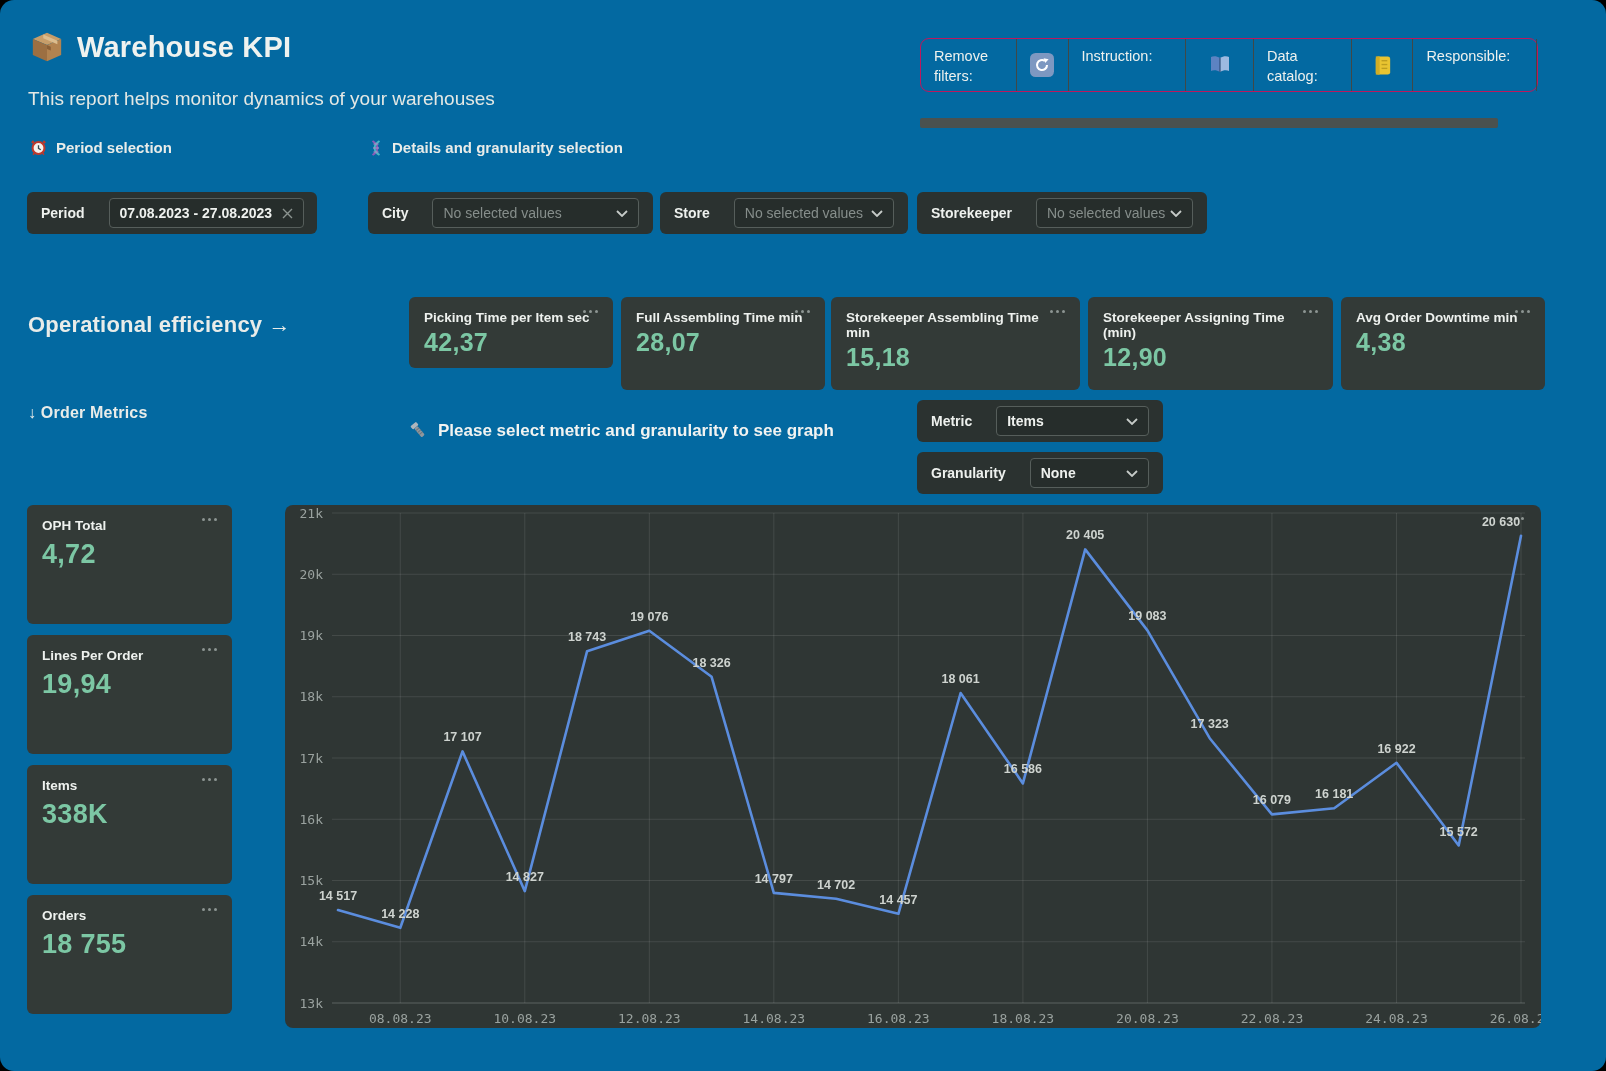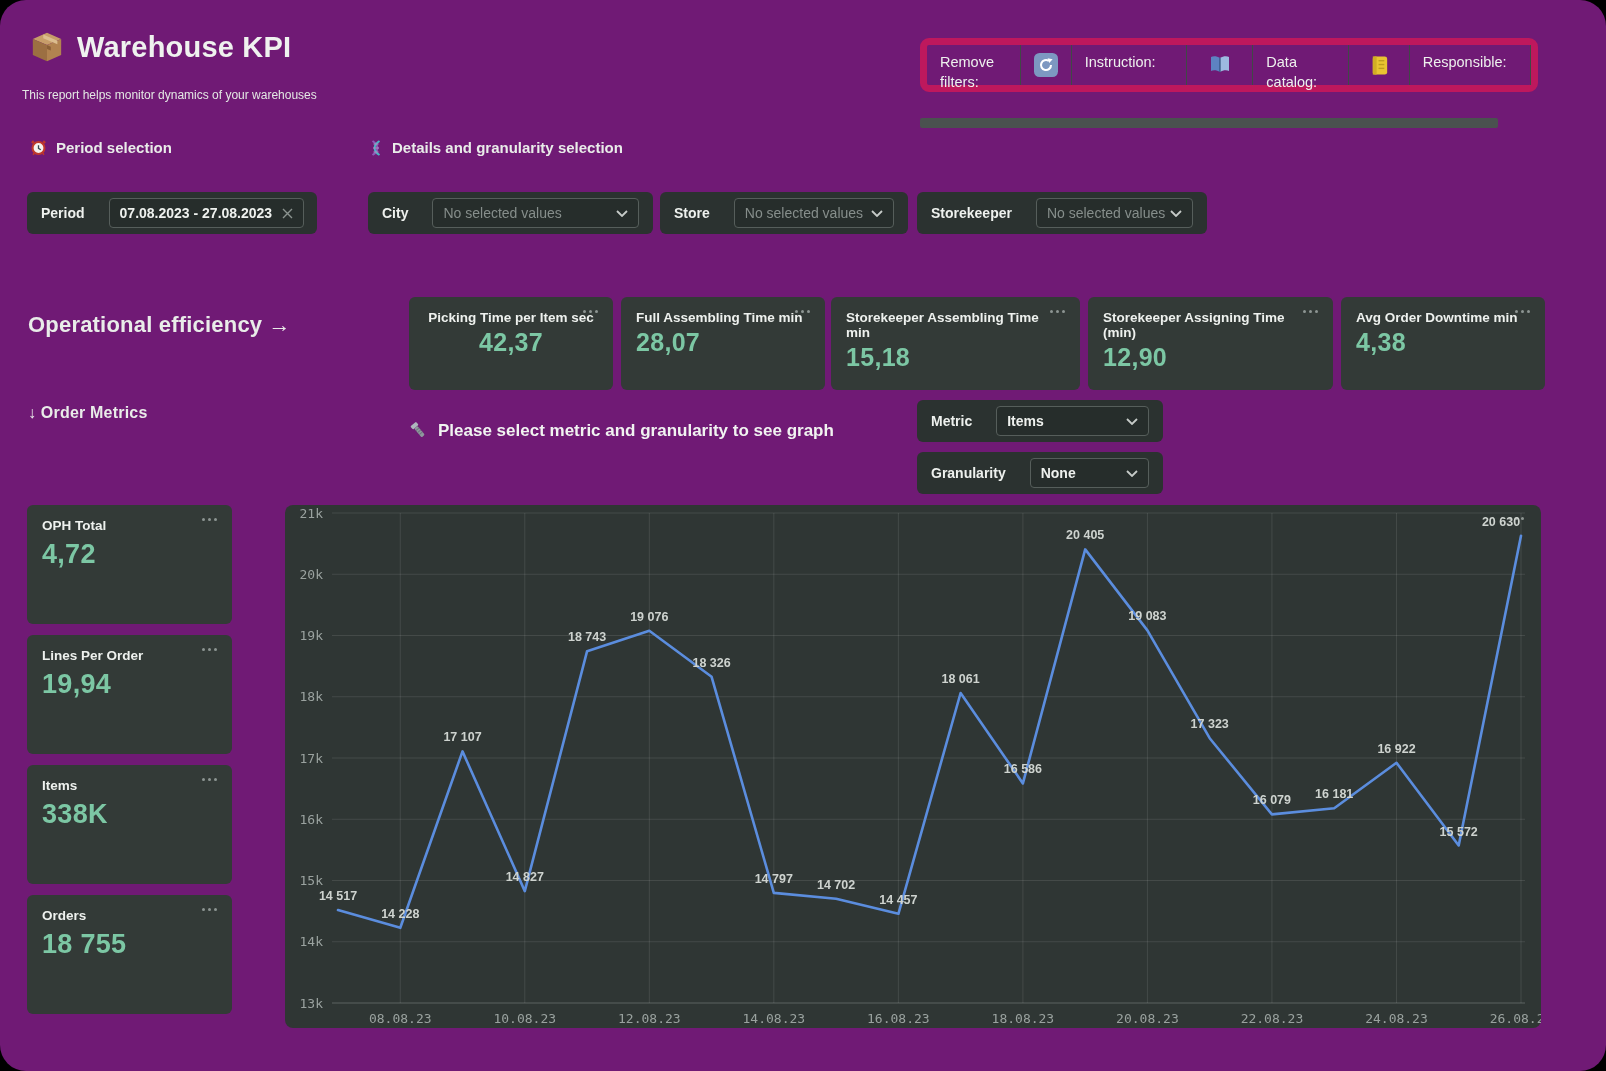--- a/index.html
+++ b/index.html
@@ -1,25 +1,25 @@
 <!DOCTYPE html>
 <html style="--teal: #7cc7a4;"><head>
 <meta charset="utf-8">
 <style>
   html,body{margin:0;padding:0;background:#000;}
   body{width:1606px;height:1071px;position:relative;font-family:"Liberation Sans","DejaVu Sans",sans-serif;}
-  .app{position:absolute;inset:0;background:#701a75;border-radius:26px;overflow:hidden;text-decoration:underline;}
+  .app{position:absolute;inset:0;background:#0369a1;border-radius:14px;overflow:hidden;text-decoration:underline;}
 
   
   .hdr-title{position:absolute;left:30px;top:30px;display:flex;align-items:center;gap:13px;}
   .hdr-title .t{font-size:29px;font-weight:800;color:#eff2ef;letter-spacing:.2px;}
-  .subtitle{position:absolute;left:22px;top:88px;font-size:12px;color:#e4e8e4;}
+  .subtitle{position:absolute;left:28px;top:88px;font-size:19px;color:#e4e8e4;}
 
   .toolbar{position:absolute;left:920px;top:38px;width:618px;height:54px;display:flex;
-           border:7px solid #be185d;border-radius:9px;box-sizing:border-box;}
+           border:1px solid #be185d;border-radius:9px;box-sizing:border-box;}
   .tb-cell{border-right:1px solid #414846;box-sizing:border-box;display:flex;}
   .tb-cell:last-child{border-right:none;}
   .tb-label{padding:8px 13px;font-size:14.5px;line-height:1.35;color:#eef1ee;}
   .tb-icon{align-items:center;justify-content:center;}
   .scrollbar{position:absolute;left:920px;top:118px;width:578px;height:10px;background:#4a514f;border-radius:2px;}
 
   
   .sec-head{position:absolute;display:flex;align-items:center;gap:9px;font-size:15px;font-weight:600;color:#e9ece9;text-align:center;}
   .h-big{position:absolute;font-size:22px;font-weight:800;color:#e9ece9;letter-spacing:.2px;}
 
@@ -163,21 +163,21 @@
     <div class="field">
       <span class="ph">No selected values</span>
       <svg width="12" height="7" viewBox="0 0 12 7">
         <path d="M1 1 L6 6 L11 1" fill="none" stroke="#c6cbc8" stroke-width="1.8"></path>
       </svg>
     </div>
   </div>
 
   <div class="h-big" style="left:28px;top:312px;">Operational efficiency →</div>
 
-  <div class="card" style="left:409px;top:297px;width:204px;height:93px;text-align:center;">
+  <div class="card" style="left:409px;top:297px;width:204px;height:71px;">
     <div class="dots">
         <i></i>
         <i></i>
         <i></i>
       </div>
     <div class="ct">Picking Time per Item sec</div>
     <div class="cv">42,37</div>
   </div>
   <div class="card" style="left:621px;top:297px;width:204px;height:93px;">
     <div class="dots">

